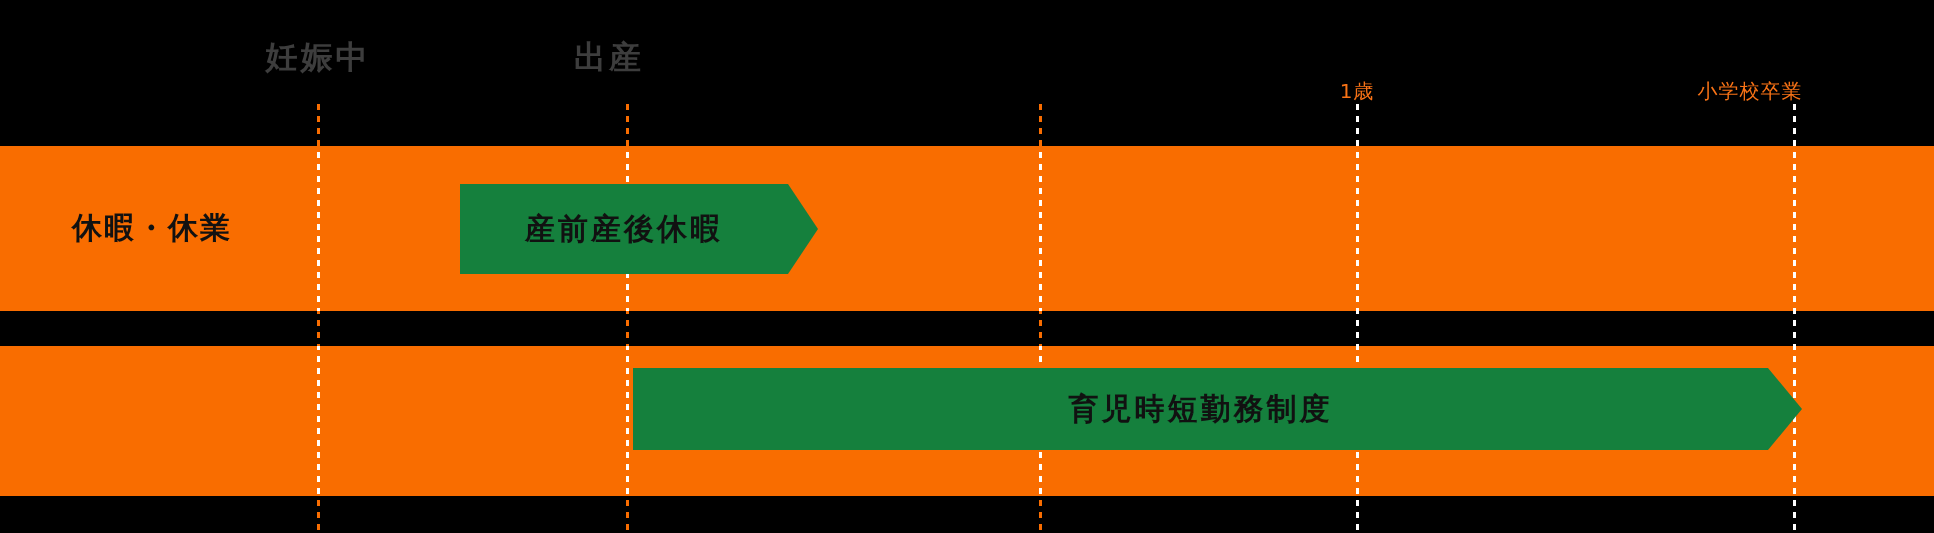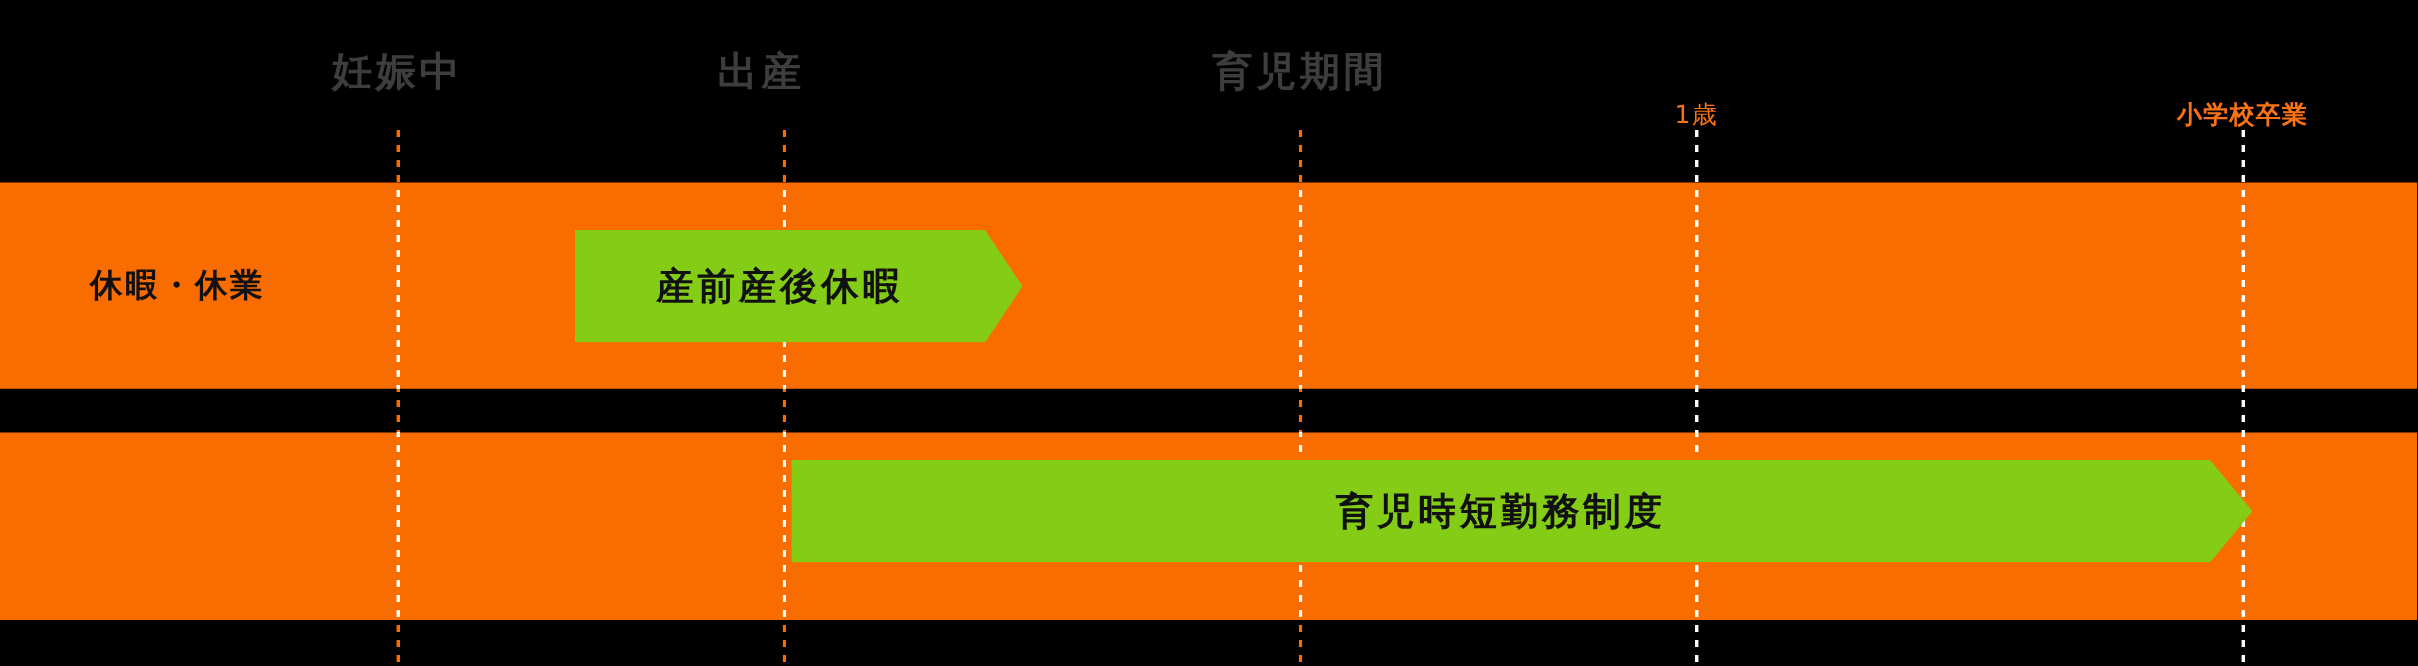--- a/index.html
+++ b/index.html
@@ -65,32 +65,32 @@
     letter-spacing: 1px;
     white-space: nowrap;
     z-index: 2;
   }
 
   .row-label {
     position: absolute;
     display: flex;
     align-items: center;
     color: #111111;
-    font-size: 26px;
+    font-size: 30px;
     font-weight: bold;
     letter-spacing: 2px;
     white-space: nowrap;
     z-index: 3;
   }
   .row-label.r1 { left: 72px; top: 118px; height: 165px; }
   .row-label.r2 { left: 92px; top: 318px; height: 150px; }
 
   .arrow {
     position: absolute;
-    background: #84cc16;
+    background: #15803d;
     z-index: 4;
     display: flex;
     align-items: center;
     justify-content: center;
     color: #111111;
     font-size: 30px;
     font-weight: bold;
     letter-spacing: 3px;
     white-space: nowrap;
     clip-path: polygon(0 0, calc(100% - 30px) 0, 100% 50%, calc(100% - 30px) 100%, 0 100%);
@@ -111,23 +111,22 @@
   <div class="band b2"></div>
 
   <div class="vline major" style="left: 317px;"></div>
   <div class="vline major" style="left: 626px;"></div>
   <div class="vline major" style="left: 1039px;"></div>
   <div class="vline minor" style="left: 1356px;"></div>
   <div class="vline minor" style="left: 1793px;"></div>
 
   <div class="milestone-major" style="left: 318px;">妊娠中</div>
   <div class="milestone-major" style="left: 609px;">出産</div>
-  <div class="milestone-major" style="left: 1040px;">育児期間</div>
   <div class="milestone-minor" style="left: 1357px;">1歳</div>
-  <div class="milestone-minor" style="left: 1794px; font-weight: bold;">小学校卒業</div>
+  <div class="milestone-minor" style="left: 1750px;">小学校卒業</div>
 
   <div class="row-label r1">休暇・休業</div>
 
   <div class="arrow a1">
     <span>産前産後休暇</span>
   </div>
   <div class="arrow a3">
     <span>育児時短勤務制度</span>
   </div>
 

